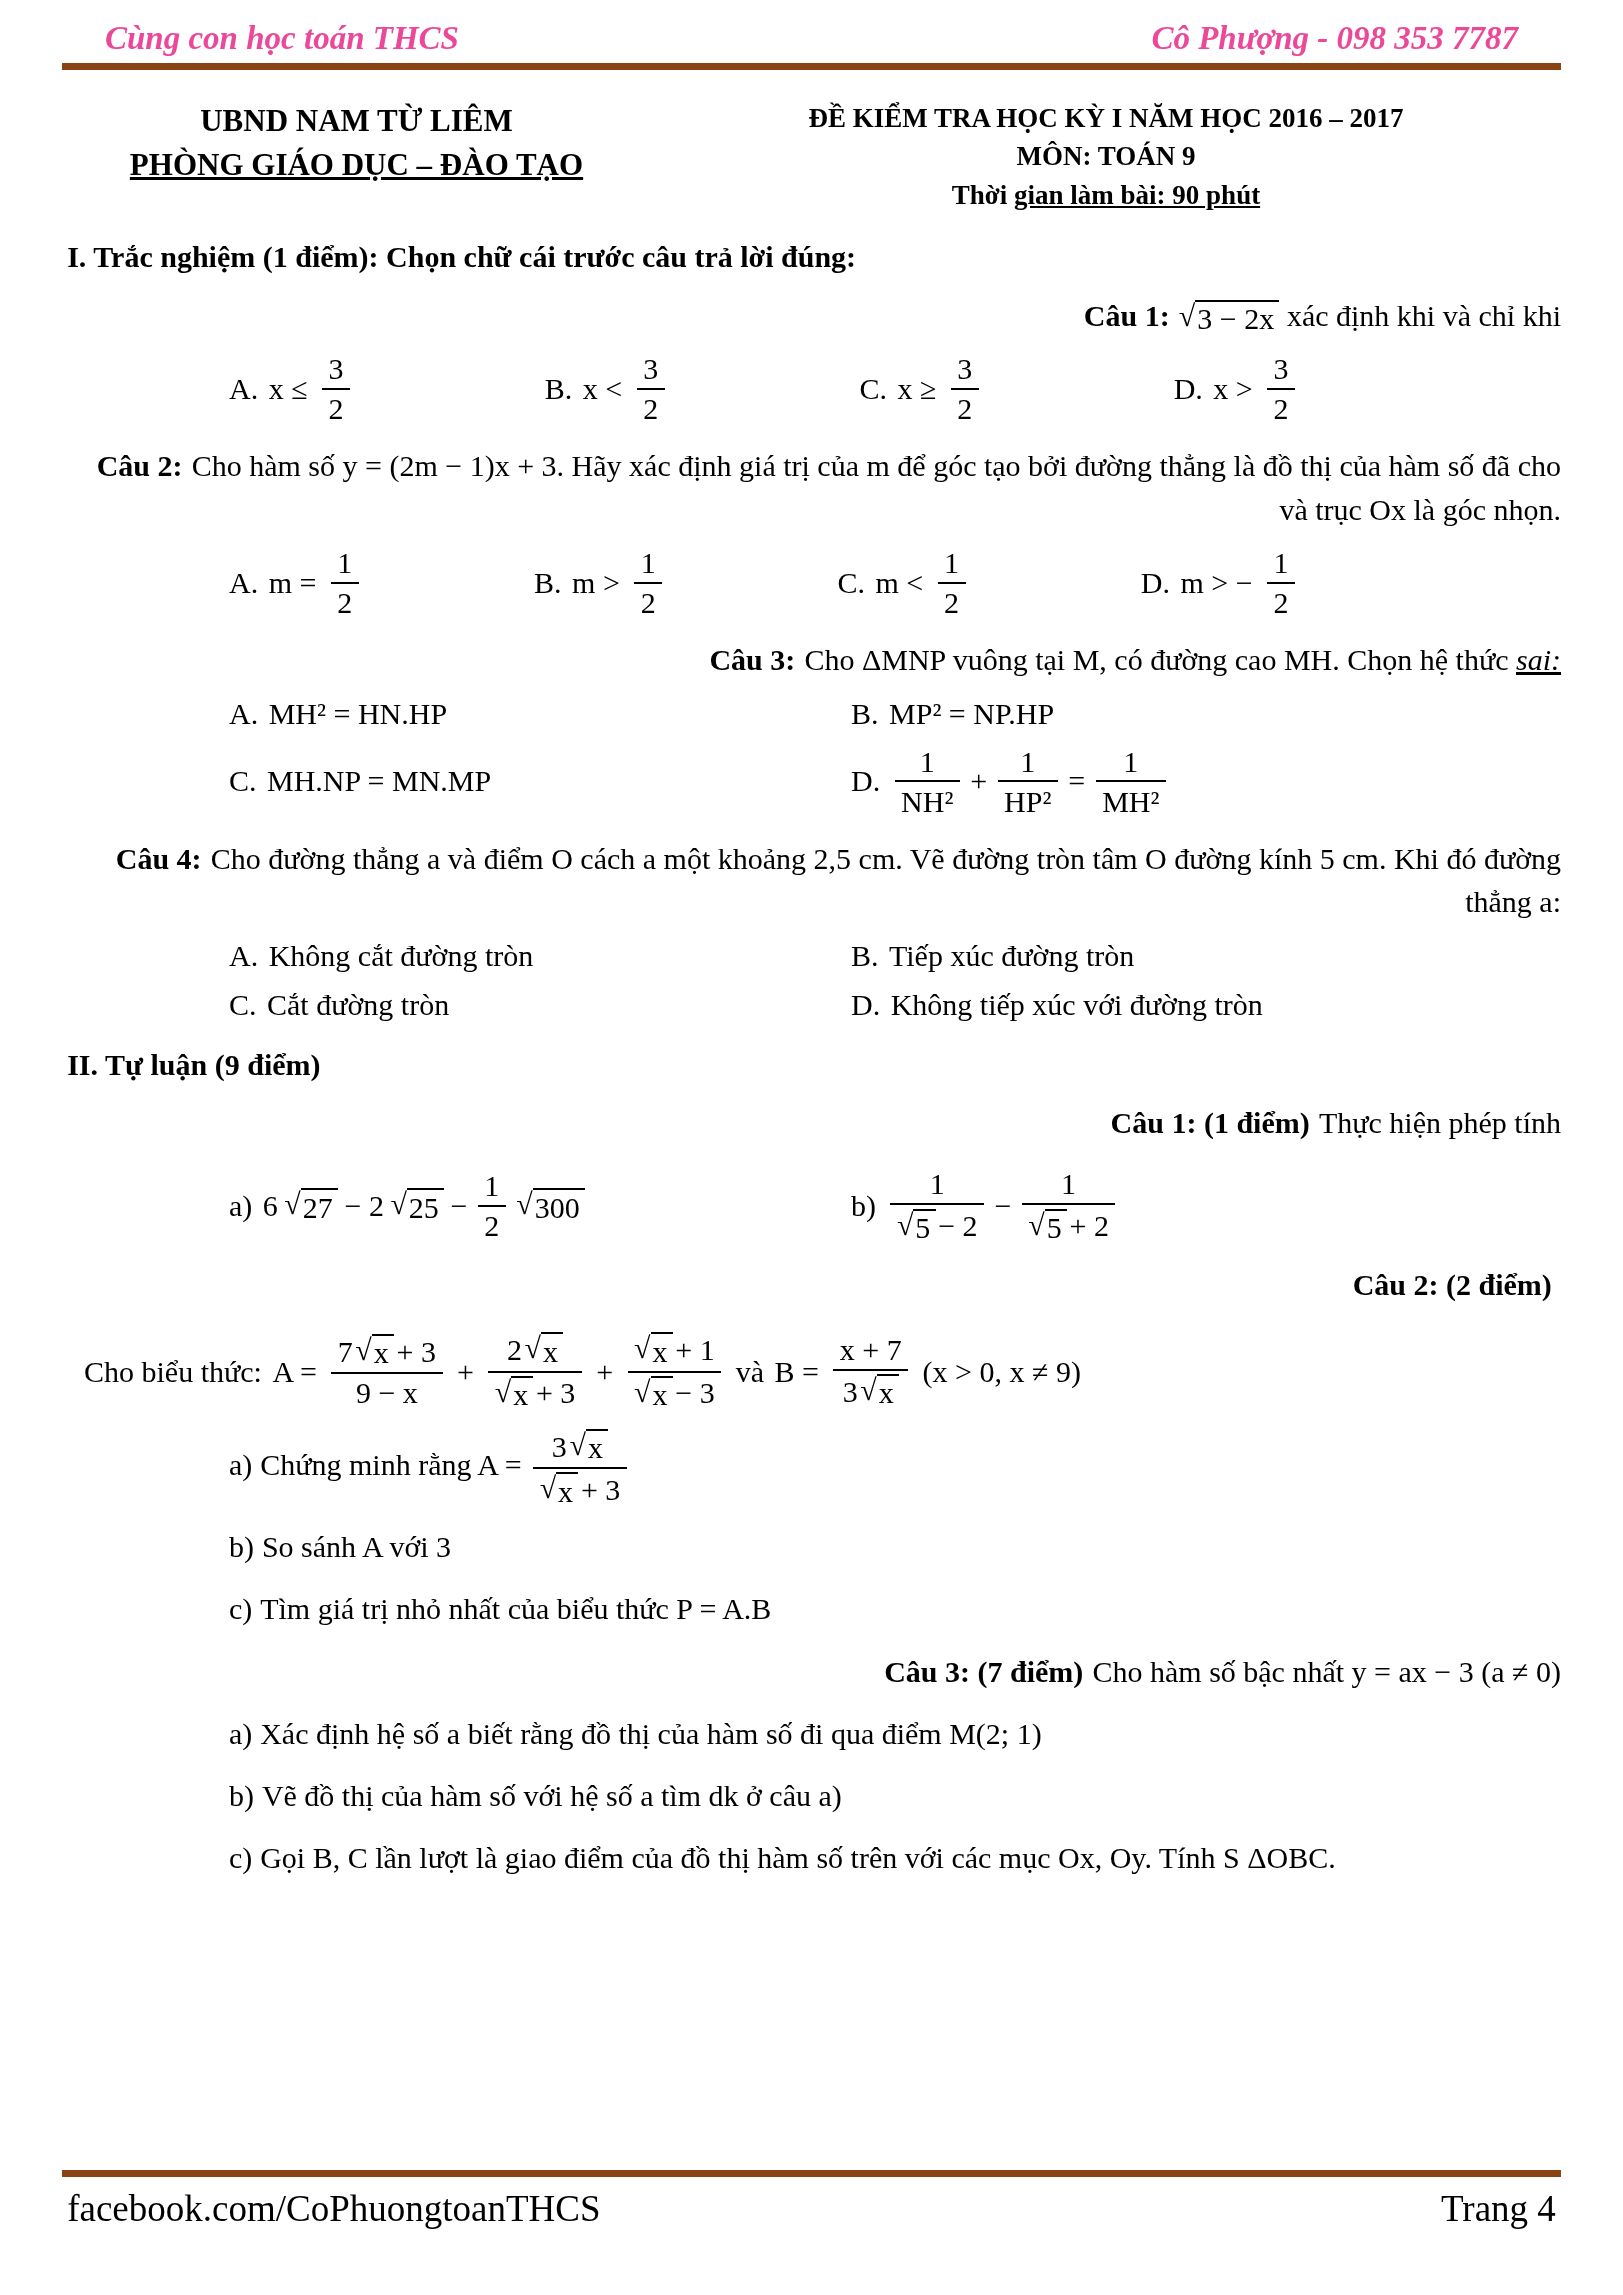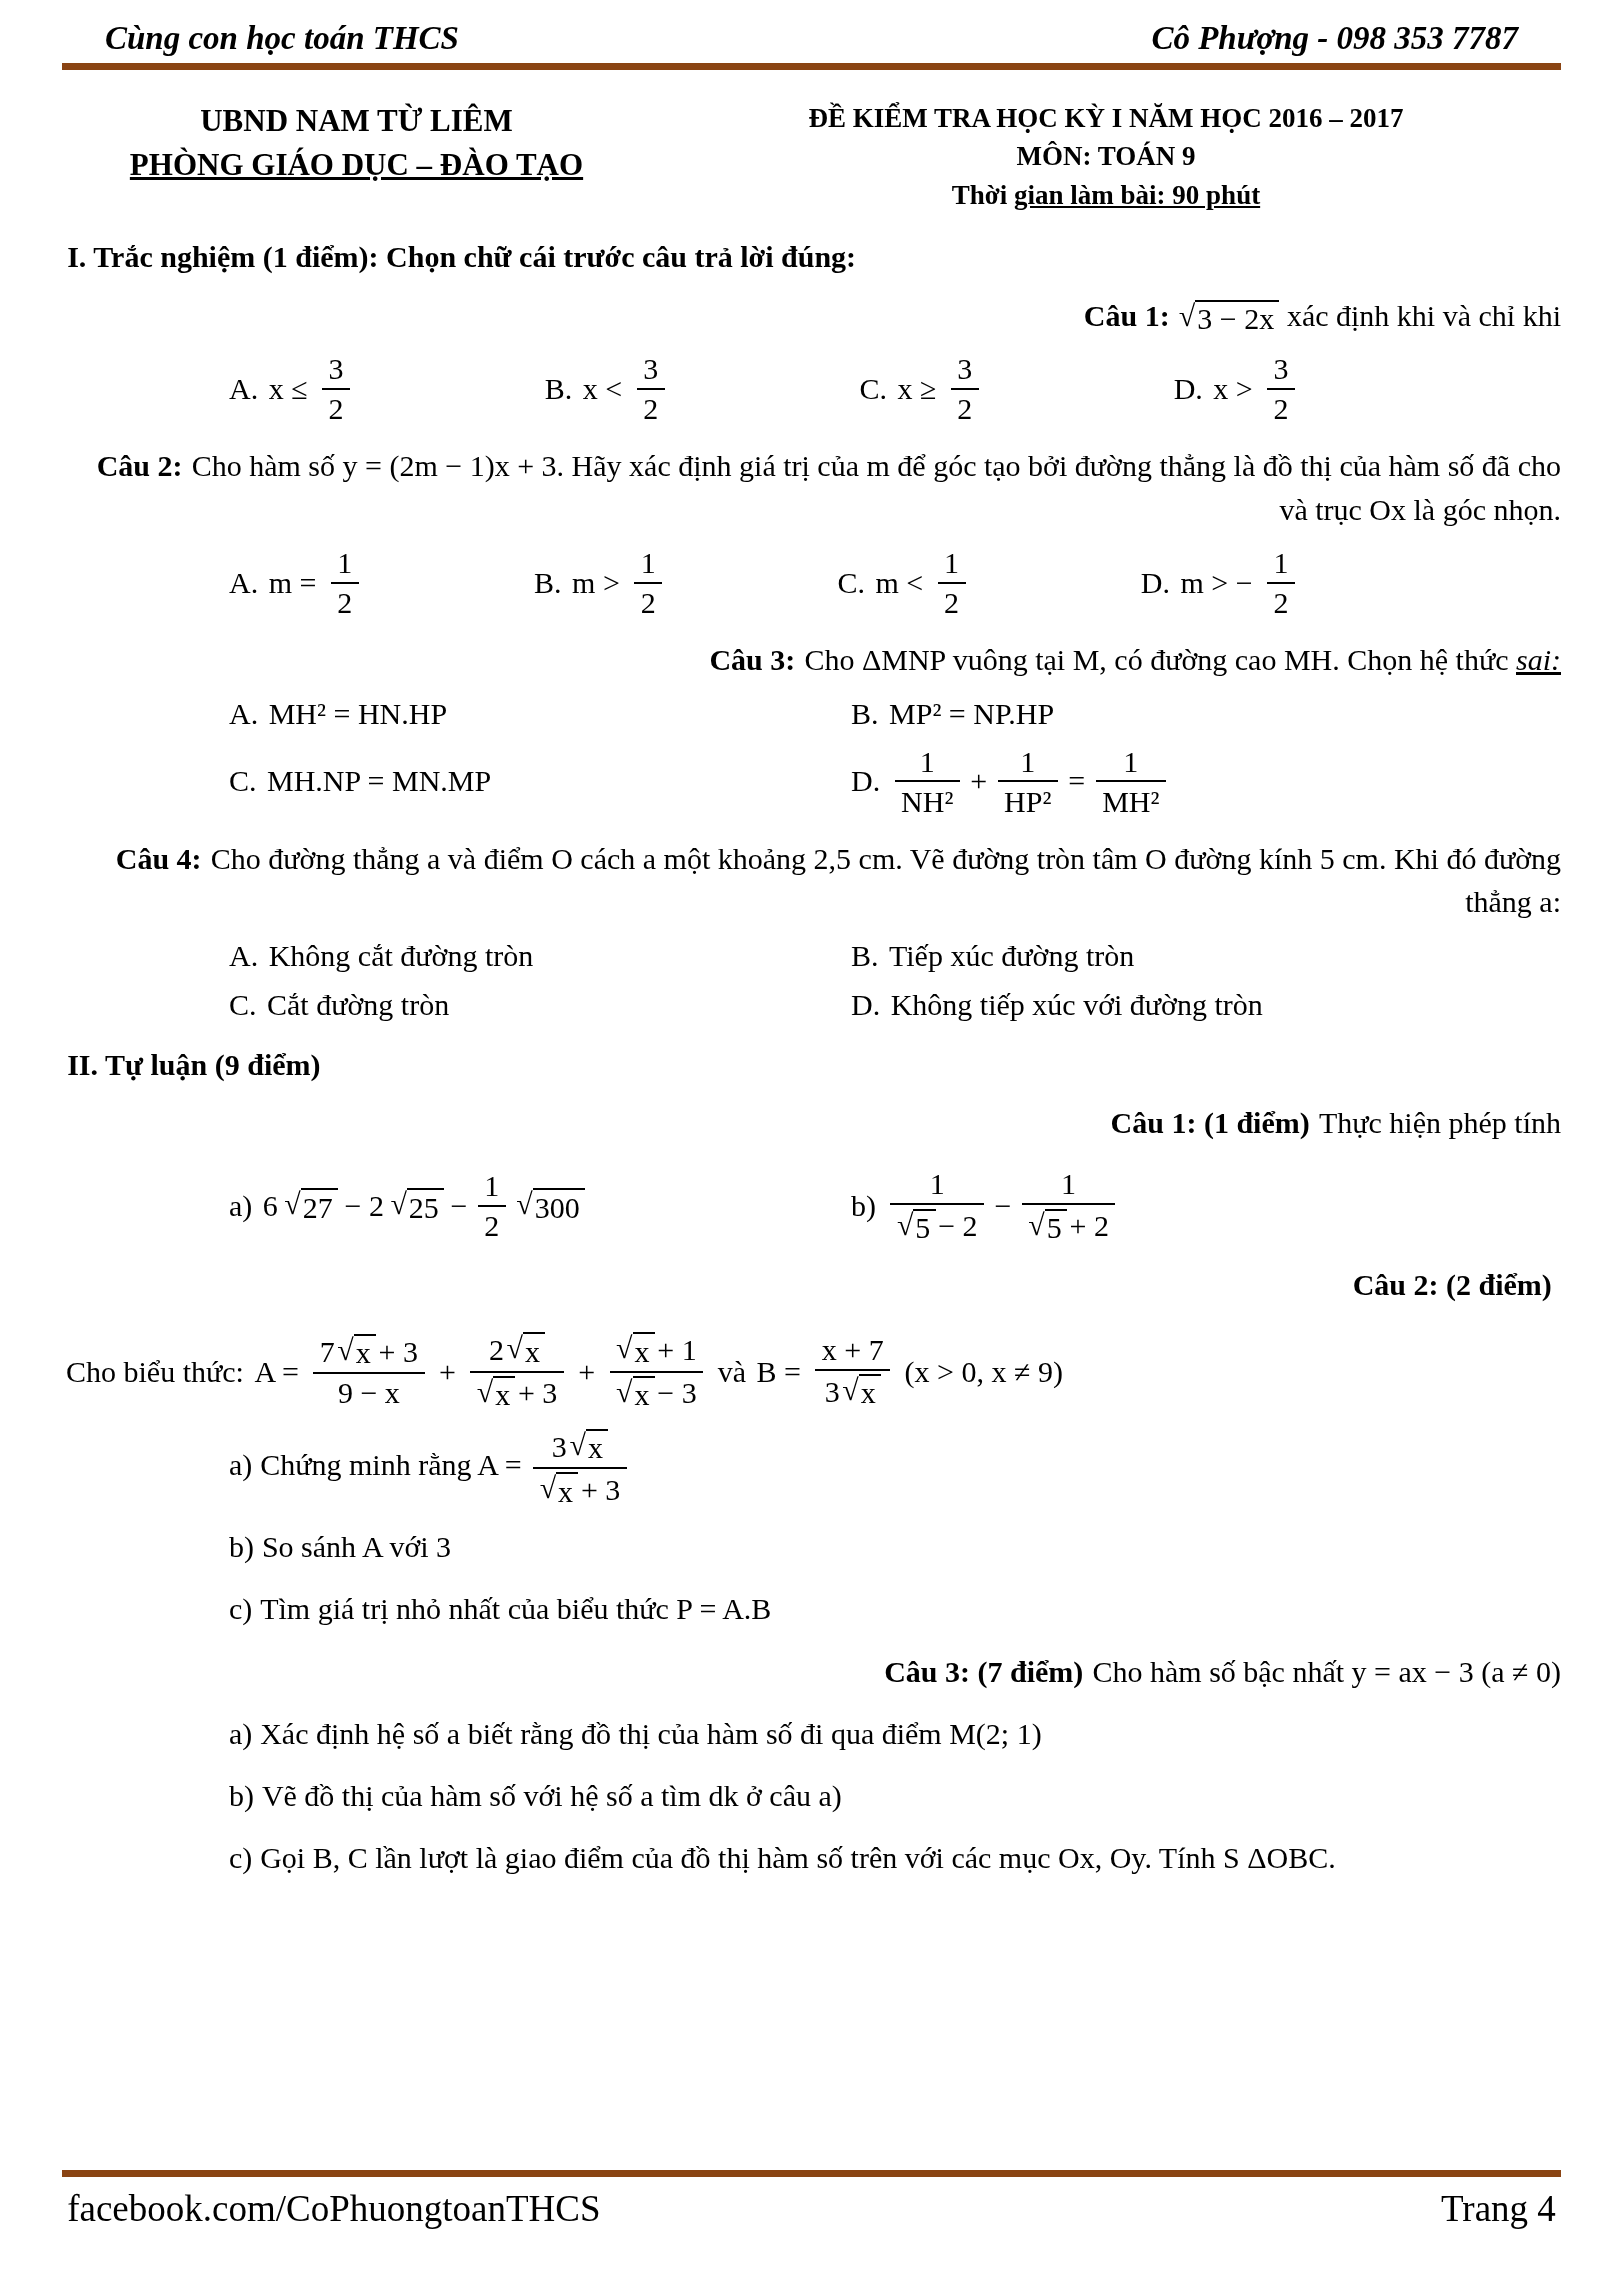--- a/index.html
+++ b/index.html
@@ -8,21 +8,21 @@
     width:1623px; height:2295px; position:relative; overflow:hidden;
     background:#ffffff; color:#000;
     font-family:"Liberation Serif", serif; font-size:30px;
   }
   .content { padding:0 62px; }
 
   
   .banner {
     display:flex; justify-content:space-between;
     padding:19.6px 43px 6.5px 43px;
-    color:#000000; font-weight:bold; font-style:italic; font-size:33px;
+    color:#ec4899; font-weight:bold; font-style:italic; font-size:33px;
   }
   .rule {
     height:3.9px; border-top:5.9px solid #8a4413; border-bottom:2.6px solid #8a4413;
   }
 
   
   .dochead { display:flex; margin-top:29px; font-weight:bold; line-height:1.42; }
   .dochead-left { width:589px; text-align:center; font-size:31px; }
   .dochead-right { flex:1; text-align:center; font-size:27px; }
   .u { text-decoration:underline; }
@@ -50,21 +50,21 @@
   
   .sqrt { display:inline-flex; align-items:flex-start; vertical-align:baseline; }
   .sqrt .sign { line-height:1.05; }
   .sqrt .rad { border-top:2.6px solid #000; line-height:1.05; padding:1.3px 5.2px 0 2px; }
 
   .expr { display:inline-flex; align-items:center; gap:6.5px; }
   .ab-row { display:grid; grid-template-columns:622px 1fr; align-items:center;
             margin:23.6px 0 0 167px; }
   .item { margin:18.3px 0 0 167px; line-height:1.45; }
   .tag { margin-right:7.9px; }
-  .formula-line { display:flex; align-items:center; gap:10.5px; margin:26px 0 0 4px; flex-wrap:nowrap; }
+  .formula-line { display:flex; align-items:center; gap:10.5px; margin:26px 0 0 22px; flex-wrap:nowrap; }
 
   
   .footer { position:absolute; left:62px; right:62px; bottom:65px; }
   .footer .row { display:flex; justify-content:space-between;
                  font-size:37px; margin-top:10.5px; padding:0 5.2px; }
 </style>
 </head>
 <body>
 
 <div class="content">

